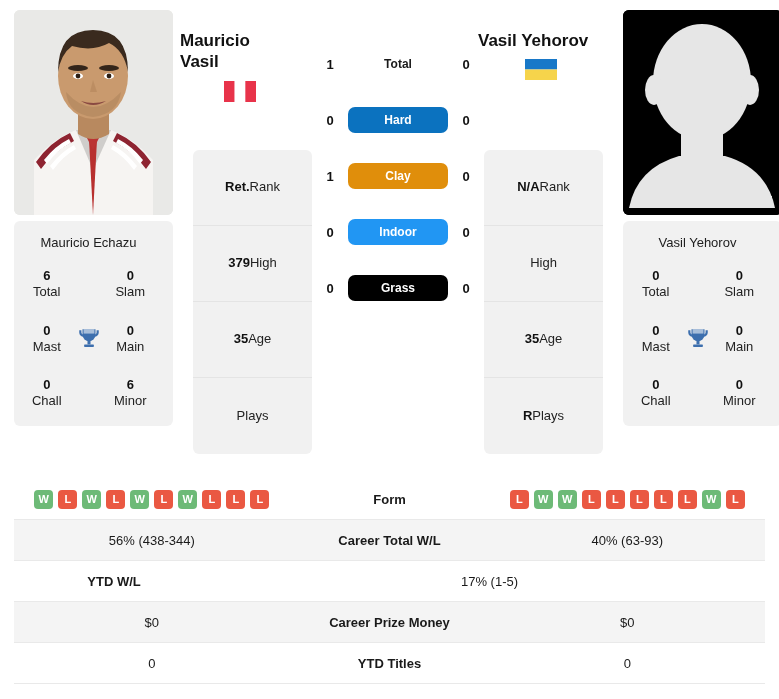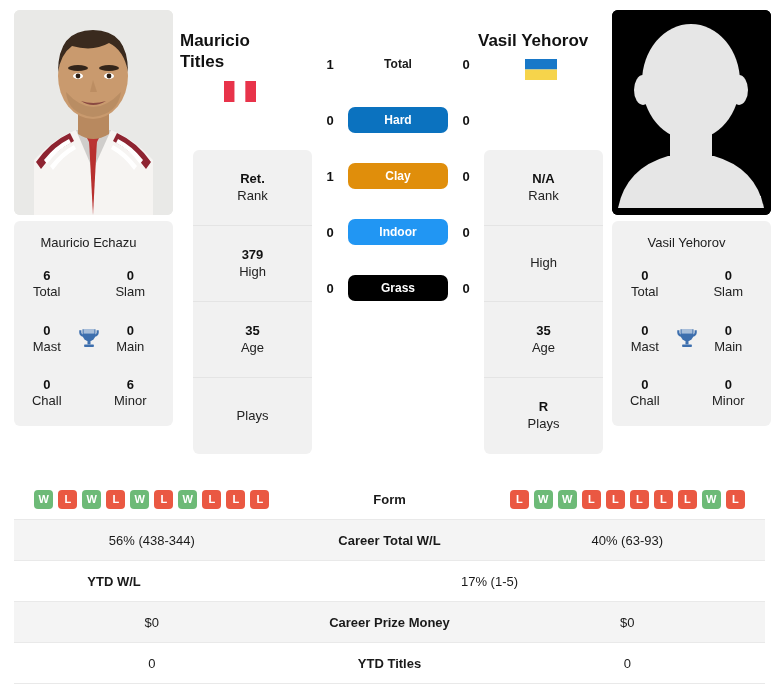--- a/index.html
+++ b/index.html
@@ -53,24 +53,24 @@
 
   
   .rank-col {
     width: 119px; flex: 0 0 119px;
     margin-top: 140px;
     background: #f1f1f1;
     border-radius: 6px;
     overflow: hidden;
   }
   .rank-col.left { margin-left: 20px; }
-  .rank-col.right { margin-right: 9px; }
+  .rank-col.right { margin-right: 20px; }
   .rank-cell {
     height: 76px;
-    display: flex; flex-direction: column;
+    display: flex; flex-direction: row;
     align-items: center; justify-content: center;
     border-bottom: 1px solid #e4e4e4;
     line-height: 1.3;
   }
   .rank-cell:last-child { border-bottom: none; }
   .rank-cell .v { font-size: 13px; font-weight: bold; color: #111; min-height: 0; }
   .rank-cell .k { font-size: 13px; color: #222; }
 
   
   .center-col {
@@ -124,21 +124,21 @@
   .fb-w { background: #6dba77; }
   .fb-l { background: #ea5842; }
 </style>
 </head>
 <body>
 
 <div class="page">
 
   <div class="name-block" style="left:180px; top:30px; width:120px;">
     <div class="nm">Mauricio</div>
-    <div class="nm">Titles</div>
+    <div class="nm">Vasil</div>
     <svg class="flag" width="32" height="21" viewBox="0 0 32 21">
       <rect x="0" y="0" width="10.67" height="21" fill="#e8334a"></rect>
       <rect x="10.67" y="0" width="10.67" height="21" fill="#ffffff"></rect>
       <rect x="21.33" y="0" width="10.67" height="21" fill="#e8334a"></rect>
     </svg>
   </div>
 
   <div class="name-block" style="left:478px; top:30px; width:125px;">
     <div class="nm">Vasil Yehorov</div>
     <svg class="flag" width="32" height="21" viewBox="0 0 32 21">

